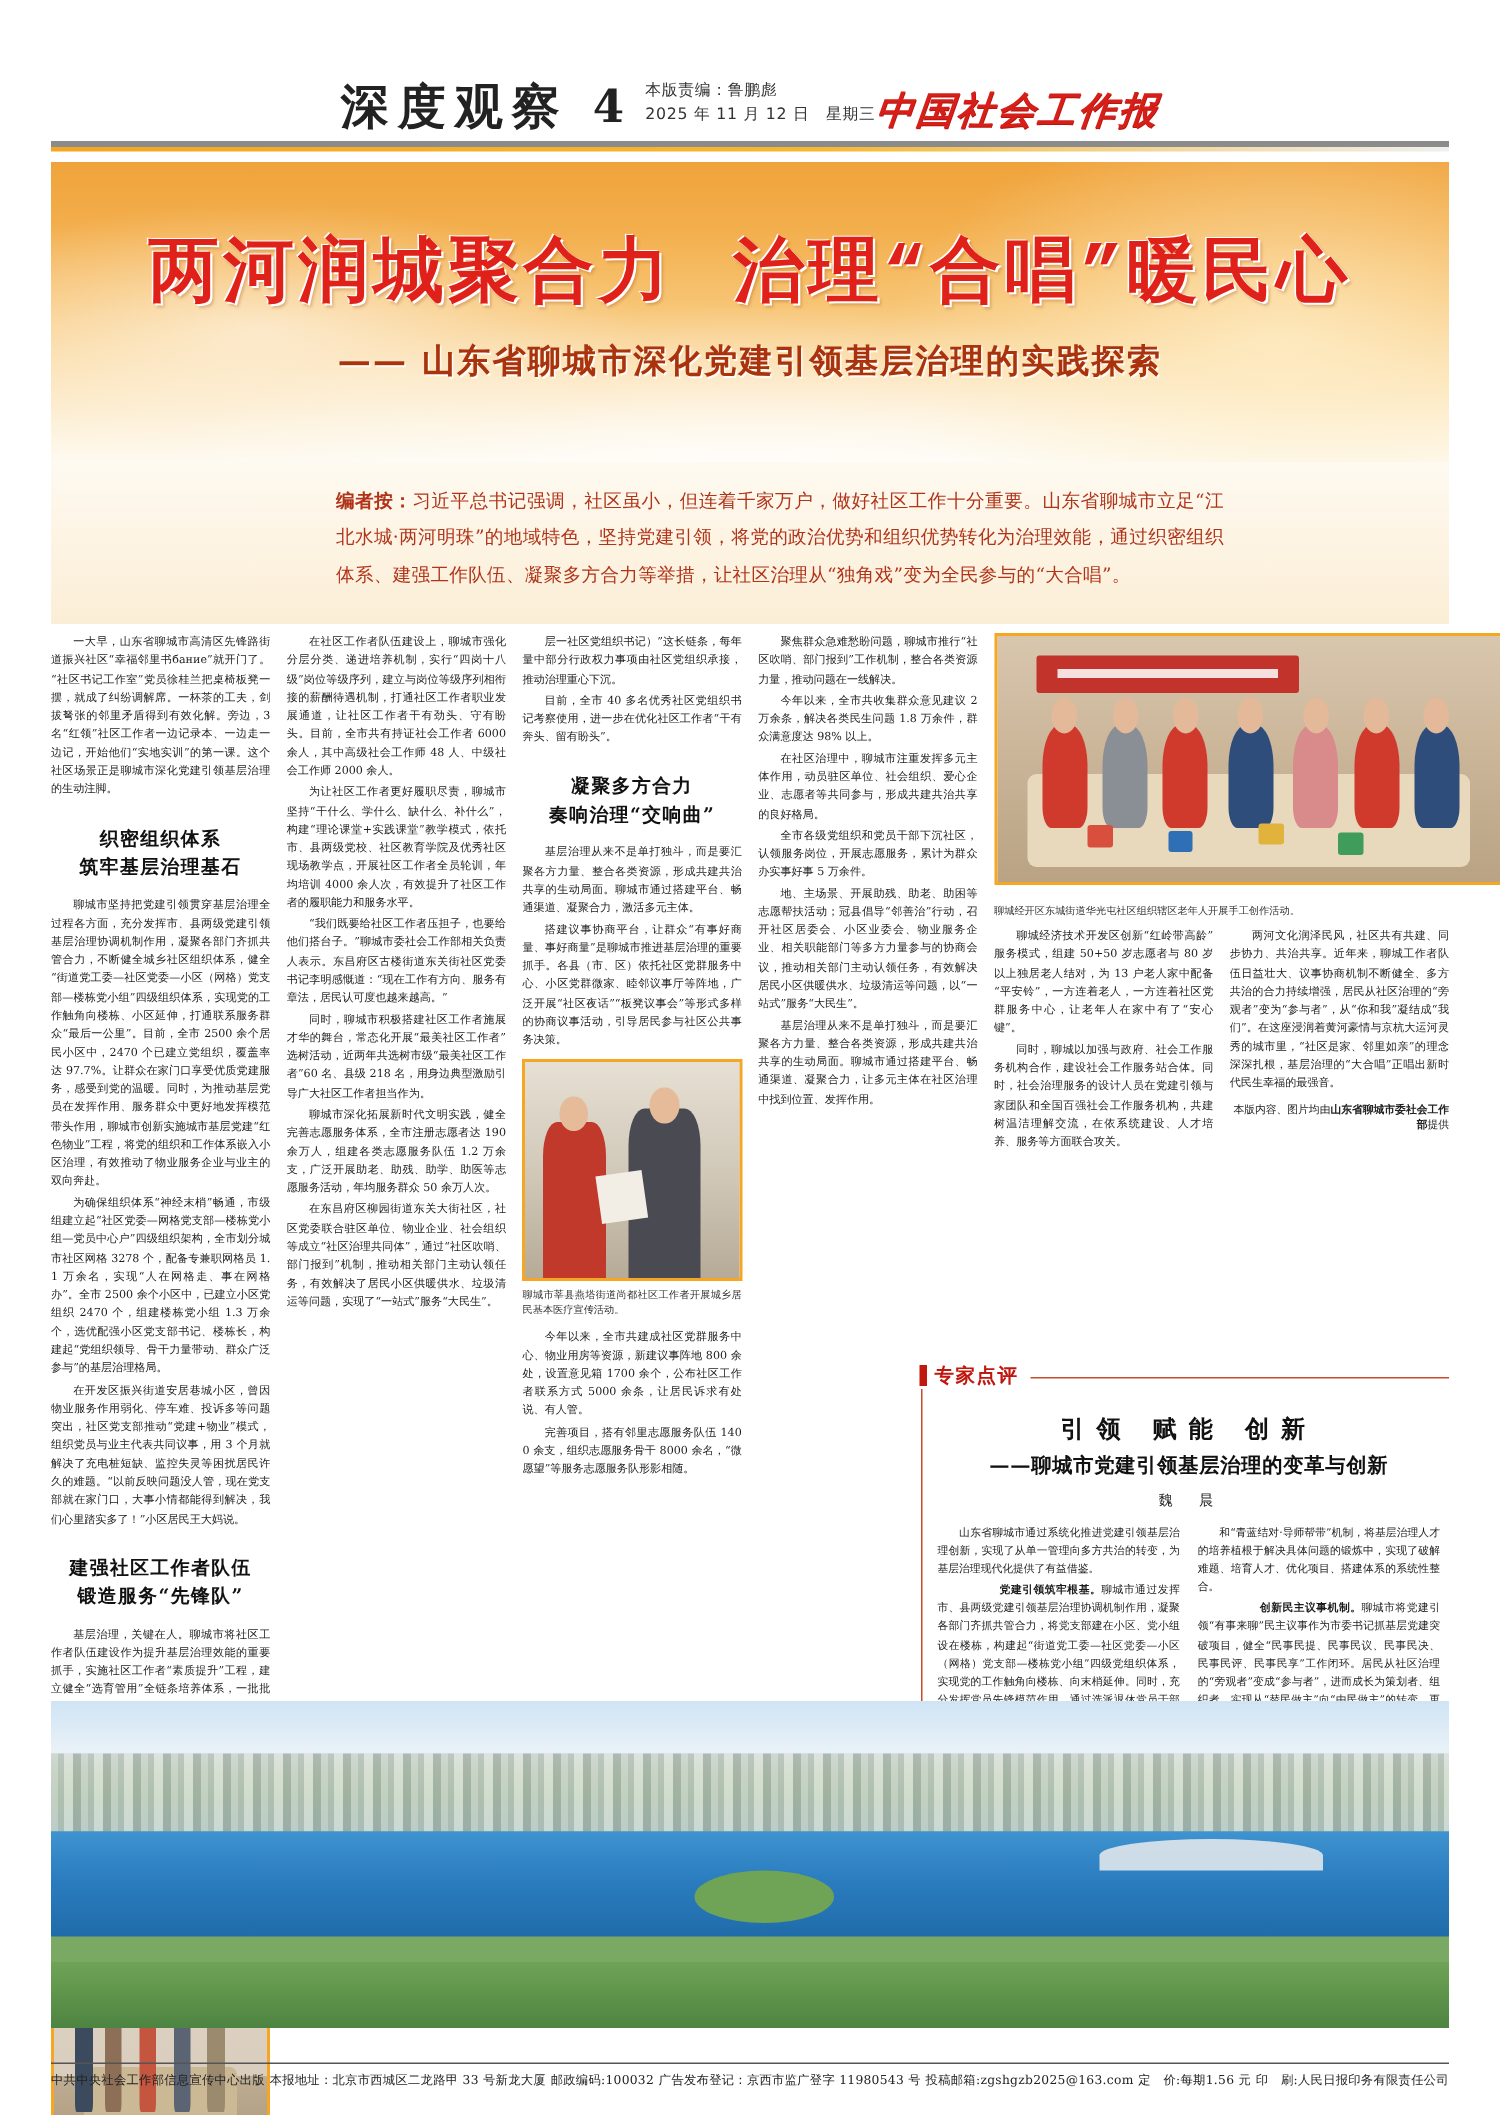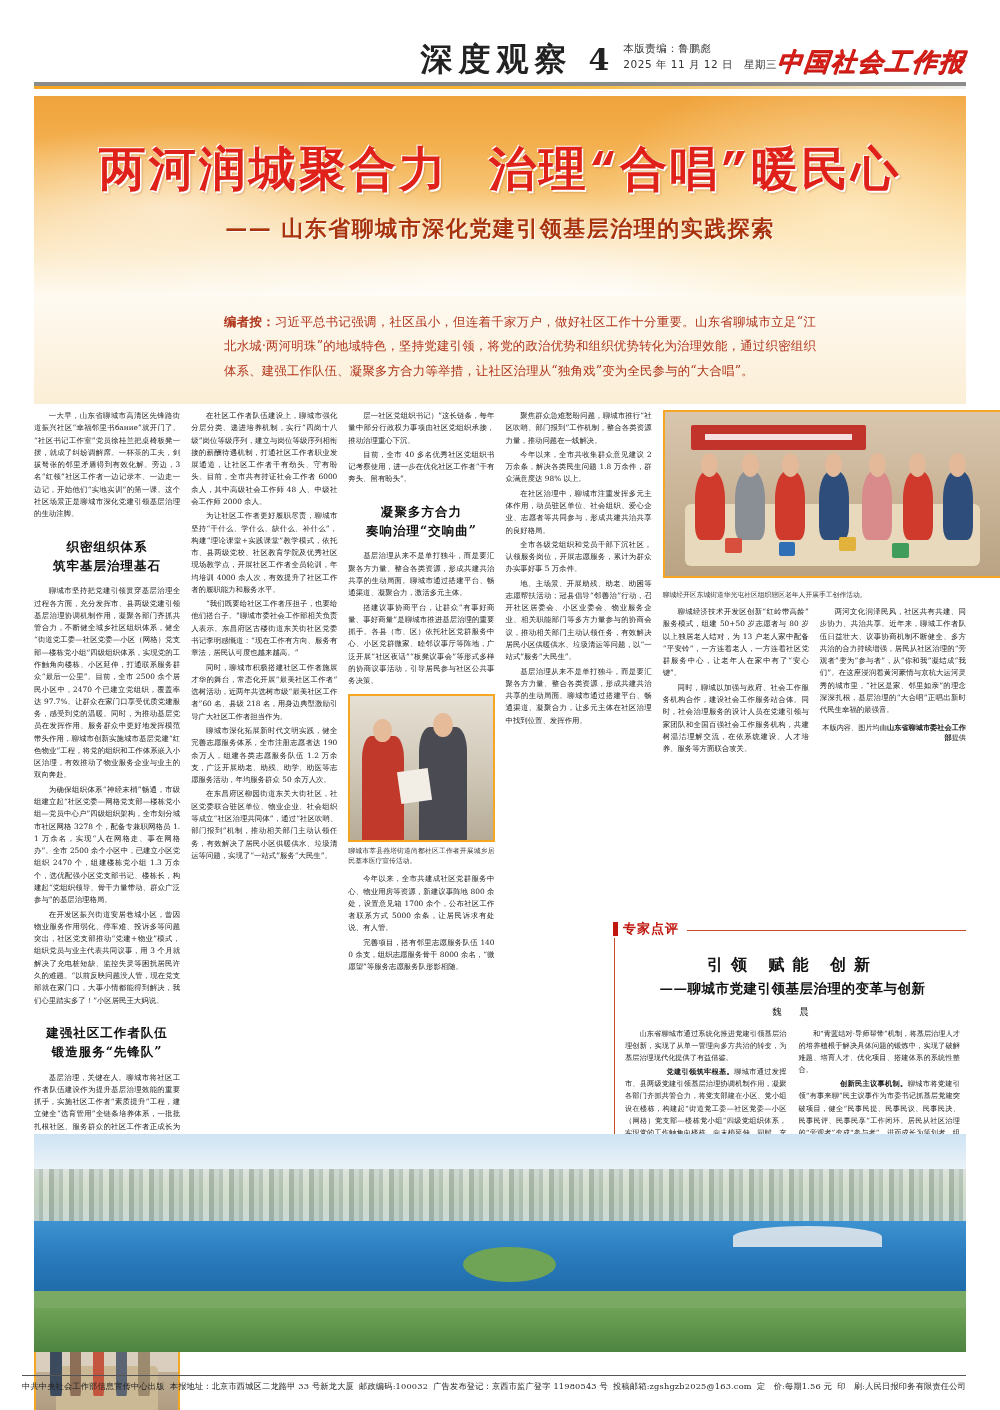--- a/index.html
+++ b/index.html
@@ -7,21 +7,21 @@
     width:1000px;height:1410px;
     background:#ffffff;
     font-family:"DejaVu Sans","Liberation Sans",sans-serif;
     color:#1a1a1a;
     overflow:hidden;
     position:relative;
   }
   .page{width:1000px;height:1410px;position:relative;box-sizing:border-box;padding:0 34px;}
 
   
-  .masthead{display:flex;align-items:flex-end;justify-content:flex-end;padding-top:40px;}
+  .masthead{display:flex;align-items:flex-end;justify-content:center;padding-top:52px;}
   .mh-left{display:flex;align-items:flex-end;gap:14px;}
   .mh-title{font-family:"DejaVu Serif","Liberation Serif",serif;font-size:32px;font-weight:700;letter-spacing:6px;color:#222;line-height:1;}
   .mh-num{font-family:"DejaVu Serif","Liberation Serif",serif;font-size:30px;font-weight:700;color:#222;line-height:1;margin-left:2px;}
   .mh-meta{font-size:10.5px;line-height:1.55;color:#333;padding-bottom:2px;letter-spacing:.5px;}
   .mh-right{position:relative;text-align:right;padding-bottom:1px;}
   .nameplate{
     font-family:"DejaVu Serif","Liberation Serif",serif;
     font-size:25px;font-weight:700;color:#d61f18;letter-spacing:2px;
     font-style:italic;transform:skewX(-6deg);line-height:1;
     text-shadow:0.5px 0.5px 0 #b5140f;
@@ -155,21 +155,21 @@
   .exp-tag .bar{display:inline-block;width:5px;height:14px;background:#c0170f;}
   .exp-title{text-align:center;font-family:"DejaVu Serif","Liberation Serif",serif;font-size:16px;font-weight:700;letter-spacing:8px;color:#111;margin:12px 0 4px 0;}
   .exp-sub{text-align:center;font-family:"DejaVu Serif","Liberation Serif",serif;font-size:13.5px;font-weight:700;color:#111;margin:0 0 8px 0;letter-spacing:.5px;}
   .exp-author{text-align:center;font-family:"DejaVu Serif","Liberation Serif",serif;font-size:9.5px;color:#222;letter-spacing:4px;margin-bottom:9px;}
   .exp-cols{column-count:2;column-gap:12px;}
   .exp-cols .txt{font-size:7.2px;line-height:1.68;}
   .lead{font-weight:700;margin-left:27px;}
   .exp-note{font-family:"DejaVu Serif","Liberation Serif",serif;font-size:6.8px;line-height:1.7;color:#222;text-align:justify;margin-top:6px;word-break:break-all;}
 
   
-  .footer{position:absolute;left:22px;right:34px;bottom:18px;text-align:center;}
+  .footer{position:absolute;left:34px;right:34px;bottom:18px;text-align:center;}
   .foot-rule{height:1px;background:#555;margin-bottom:5px;}
   .foot-txt{display:flex;justify-content:space-between;font-size:8.2px;color:#222;font-family:"DejaVu Serif","Liberation Serif",serif;letter-spacing:.2px;}
   .foot-txt span{white-space:nowrap;}
 </style>
 </head>
 <body>
 
 <div class="page">
 
   <div class="masthead">
@@ -325,21 +325,21 @@
 
       <div class="col">
         <div style="height:196px"></div>
         <p class="txt">两河文化润泽民风，社区共有共建、同步协力、共治共享。近年来，聊城工作者队伍日益壮大、议事协商机制不断健全、多方共治的合力持续增强，居民从社区治理的“旁观者”变为“参与者”，从“你和我”凝结成“我们”。在这座浸润着黄河豪情与京杭大运河灵秀的城市里，“社区是家、邻里如亲”的理念深深扎根，基层治理的“大合唱”正唱出新时代民生幸福的最强音。</p>
         <p class="credit">
           <span>本版内容、图片均由</span><b>山东省聊城市委社会工作部</b><span>提供</span>
         </p>
       </div>
     </div>
 
-    <div class="expert" style="top:520px;">
+    <div class="expert" style="top:496px;">
       <div class="exp-tag">
         <span class="bar"></span>
         <span>专家点评</span>
       </div>
       <div class="exp-title">引领  赋能  创新</div>
       <div class="exp-sub">——聊城市党建引领基层治理的变革与创新</div>
       <div class="exp-author">魏　晨</div>
       <div class="exp-cols">
         <p class="txt">山东省聊城市通过系统化推进党建引领基层治理创新，实现了从单一管理向多方共治的转变，为基层治理现代化提供了有益借鉴。</p>
         <p class="txt"><b class="lead">党建引领筑牢根基。</b><span>聊城市通过发挥市、县两级党建引领基层治理协调机制作用，凝聚各部门齐抓共管合力，将党支部建在小区、党小组设在楼栋，构建起“街道党工委—社区党委—小区（网格）党支部—楼栋党小组”四级党组织体系，实现党的工作触角向楼栋、向末梢延伸。同时，充分发挥党员先锋模范作用，通过选派退休党员干部担任小区“红帜带头人”，有效激活了基层治理的“红色细胞”。</span></p>

